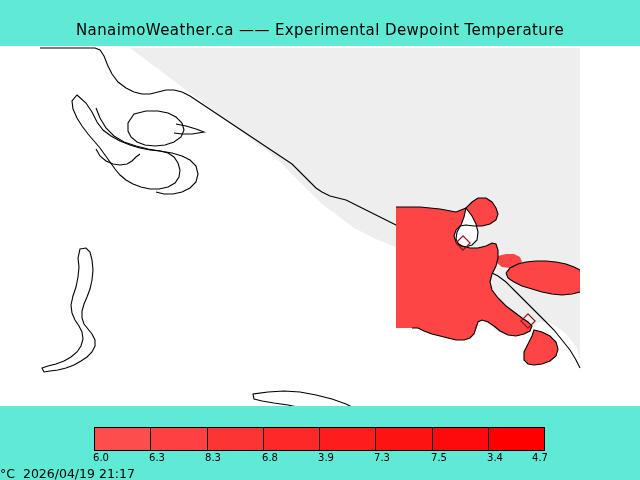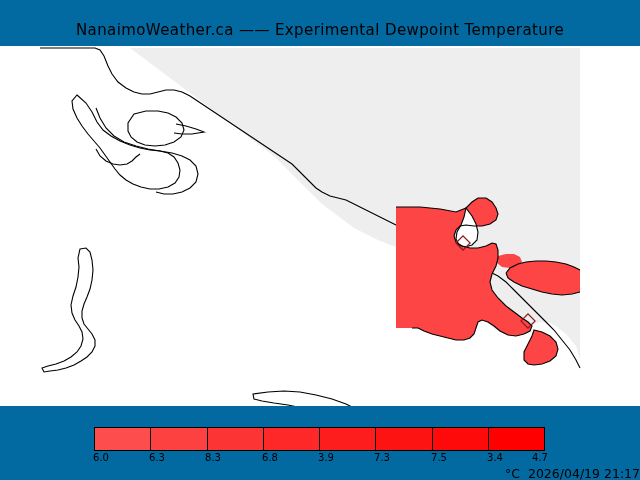--- a/index.html
+++ b/index.html
@@ -11,21 +11,21 @@
     width: 640px;
     height: 480px;
     overflow: hidden;
     font-family: "DejaVu Sans", sans-serif;
     -webkit-font-smoothing: none;
   }
   #app {
     position: relative;
     width: 640px;
     height: 480px;
-    background: #0369a1;
+    background: #5eead4;
     text-decoration: underline;
   }
 
   
   #title {
     position: absolute;
     left: 0;
     top: 21px;
     width: 640px;
     text-align: center;
@@ -88,21 +88,21 @@
     font-size: 10px;
     color: #000000;
     transform: translateX(-50%);
     white-space: pre;
   }
   #cb-caption {
     position: absolute;
     left: 0;
     top: 46px;
     width: 640px;
-    text-align: right;
+    text-align: left;
     font-size: 12.5px;
     color: #000000;
     white-space: pre;
   }
 </style>
 </head>
 <body>
 
 <div id="app">
 

